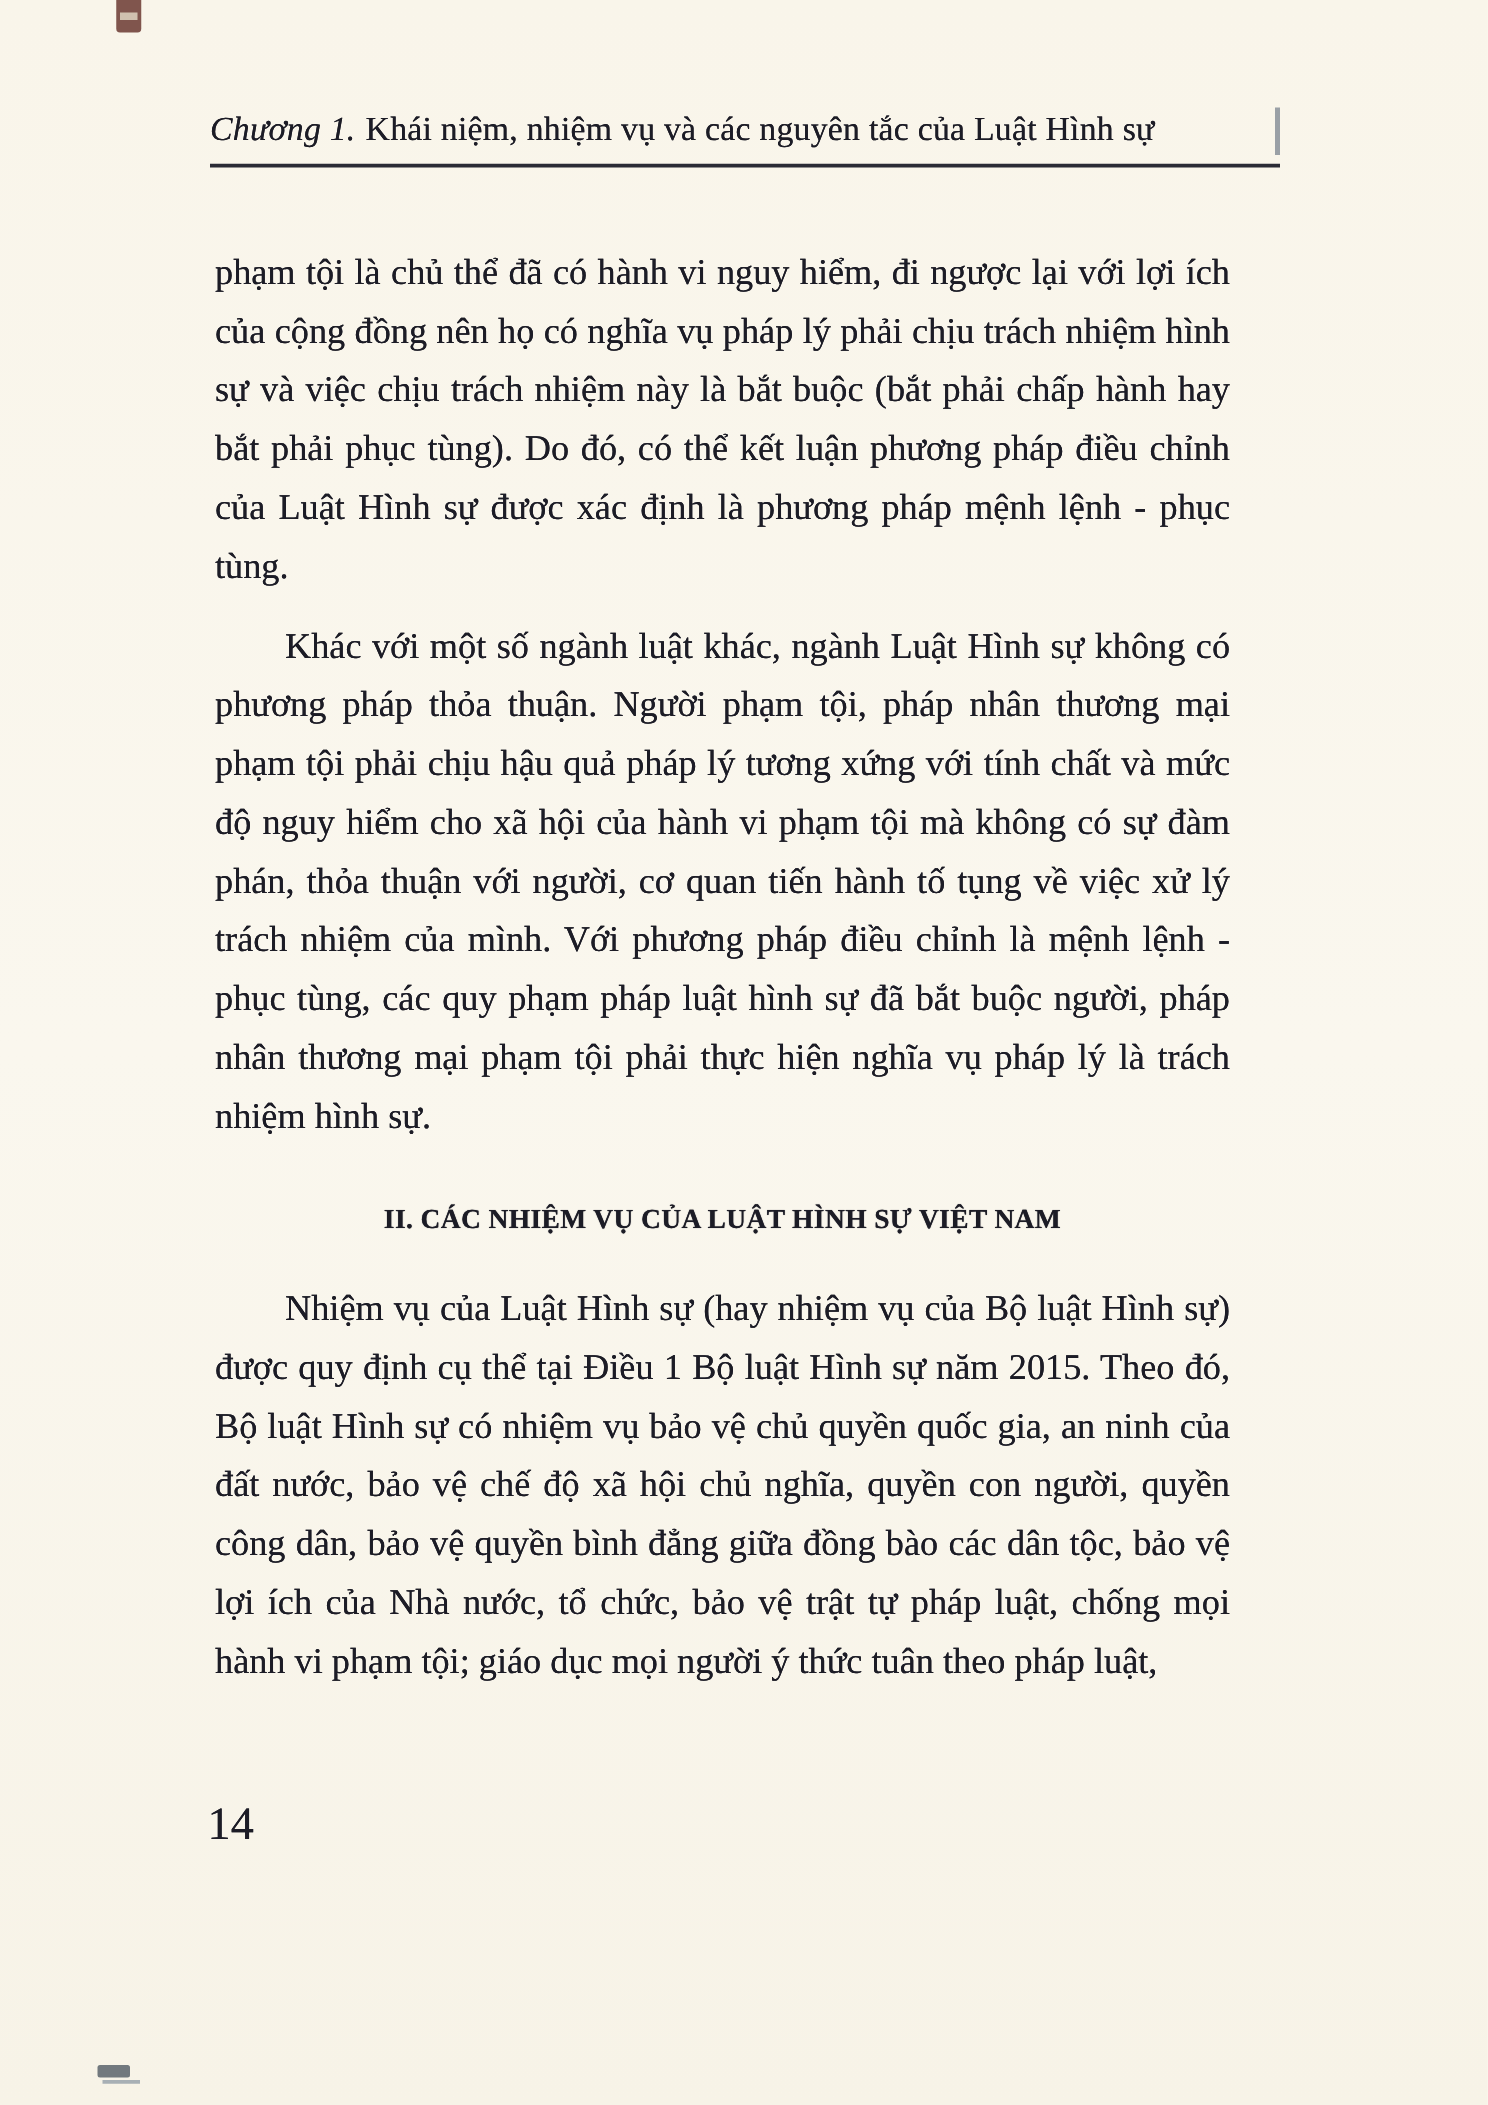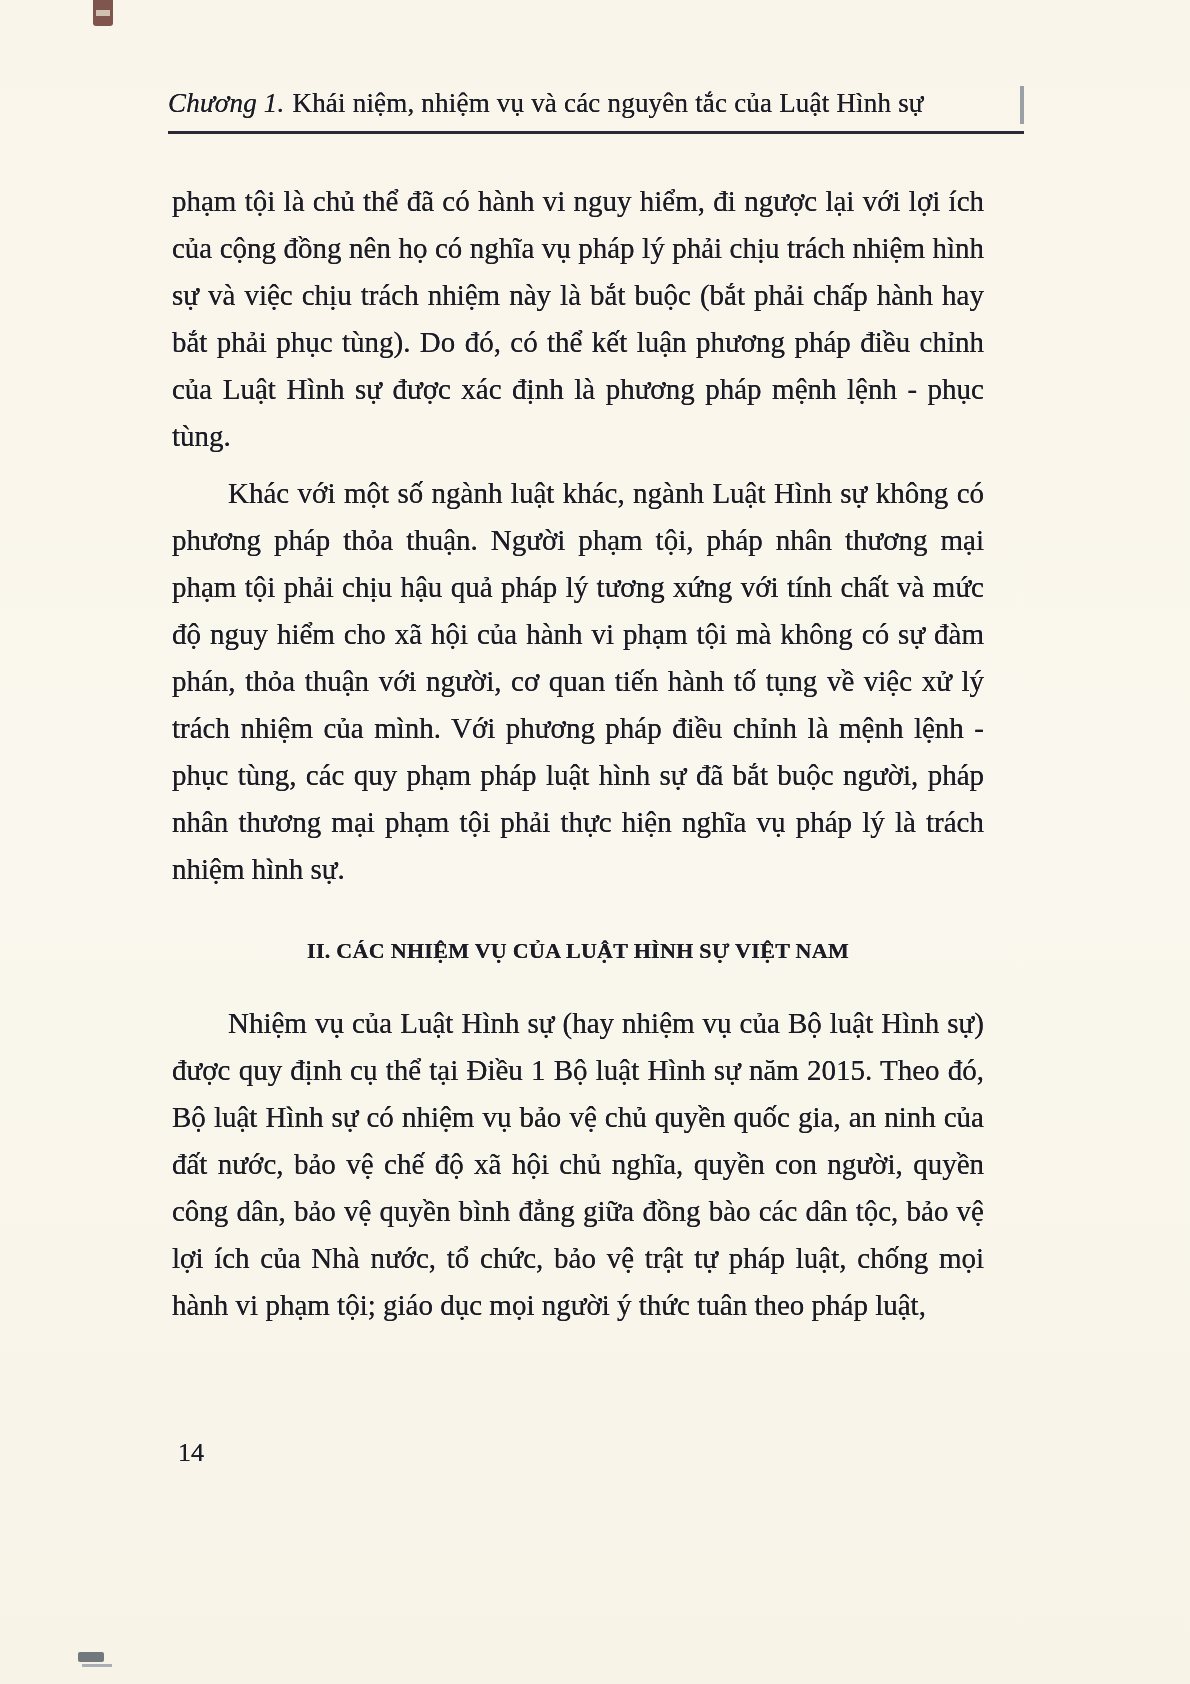--- a/index.html
+++ b/index.html
@@ -90,39 +90,39 @@
     position: absolute;
     left: 172px;
     top: 178px;
     width: 812px;
     font-size: 29px;
     line-height: 47px;
     text-align: justify;
     text-shadow: 0 0 0.5px currentColor;
   }
   .para {
-    margin: 0 0 10px 0;
+    margin: 17px 0 10px 0;
   }
   .para.indent {
     text-indent: 56px;
   }
   .section-heading {
     margin: 34px 0 26px 0;
     font-size: 22px;
     font-weight: bold;
     text-align: center;
     text-indent: 0;
     letter-spacing: 0.3px;
     text-shadow: 0 0 0.6px currentColor;
   }
   .page-number {
     position: absolute;
-    left: 178px;
+    left: 166px;
     top: 1438px;
-    font-size: 26px;
+    font-size: 37px;
     text-shadow: 0 0 0.4px currentColor;
   }
 </style>
 </head>
 <body>
 
 <div class="page">
 
   <div class="scan-artifact-topleft"></div>
 

